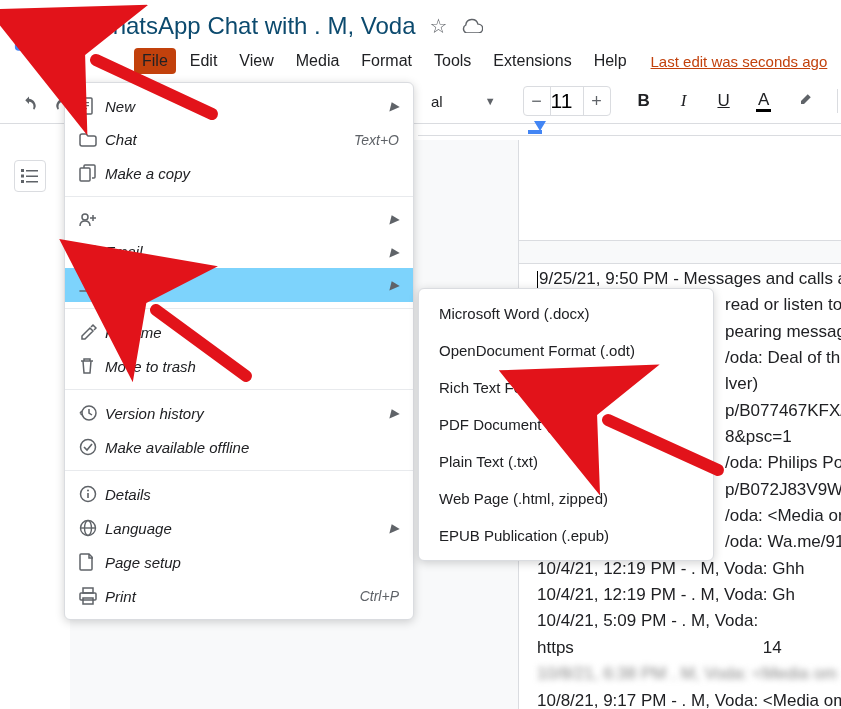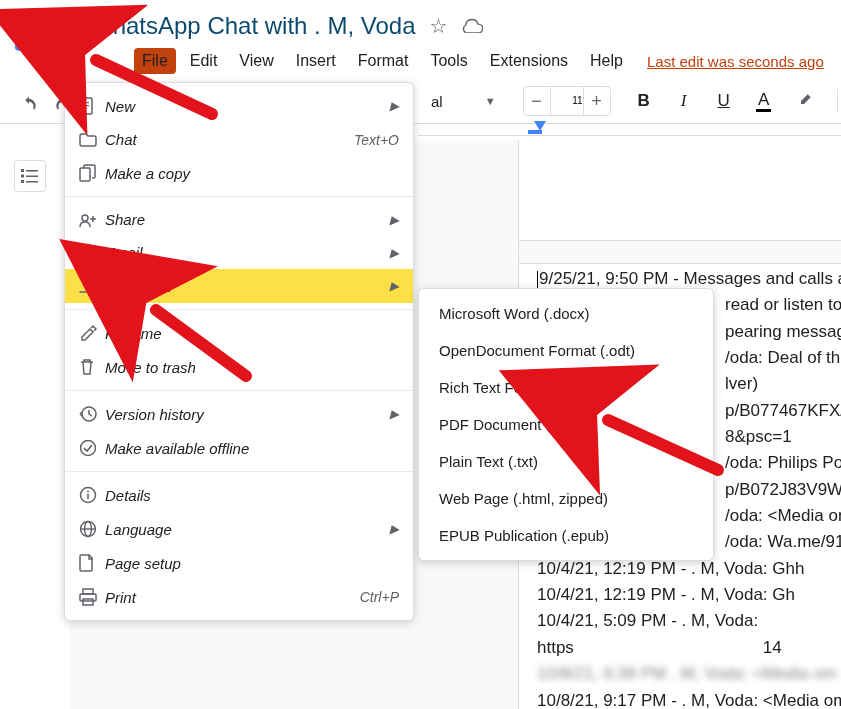--- a/index.html
+++ b/index.html
@@ -19,37 +19,37 @@
     .menu-item.active { background:#c2410c; }
     .last-edit { color:#c2410c; text-decoration:underline; margin-left: 10px; font-size:15px;}
     
     
     .toolbar { display:flex; align-items:center; gap:0; padding: 0 0 0 14px; height:40px; border-bottom:1px solid #dadce0; position:relative;}
     .tb-btn { width:30px; height:30px; display:flex; align-items:center; justify-content:center; color:#5f6368; border-radius:4px; margin-right:4px;}
     .tb-right { position:absolute; left:422px; top:2px; display:flex; align-items:center; gap:8px;}
     .font-dd { display:flex; align-items:center; gap:6px; padding:4px 8px; border:1px solid transparent; color:#202124; font-size:15px;}
     .size-group { display:flex; align-items:center; border:1px solid #dadce0; border-radius:4px; margin:0 10px; }
     .size-btn { width:26px; height:28px; display:flex; align-items:center; justify-content:center; color:#5f6368; font-size:18px;}
-    .size-val { width:34px; text-align:right; font-size:10px; border-left:1px solid #dadce0; border-right:1px solid #dadce0; height:28px; line-height:28px;}
+    .size-val { width:34px; text-align:left; font-size:21px; border-left:1px solid #dadce0; border-right:1px solid #dadce0; height:28px; line-height:28px;}
     .fmt { width:30px; height:30px; display:flex; align-items:center; justify-content:center; font-size:17px; color:#202124; margin-right:2px;}
     .underline-a { border-bottom:3px solid #000; height:22px; display:flex; align-items:center; padding:0 2px;}
     .sep { width:1px; height:24px; background:#dadce0; margin:0 8px; }
     
     
     .left-gutter { position:absolute; left:14px; top:160px; }
     .outline-ic { width:32px; height:32px; border:1px solid #dadce0; border-radius:4px; display:flex; align-items:center; justify-content:center; color:#5f6368;}
     
     
     .ruler { position:absolute; left:418px; right:0; top:120px; height:16px; border-bottom:1px solid #dadce0; overflow:hidden; font-size:9px; color:#9aa0a6;}
     .tab-marker { position:absolute; top:1px; width:0; height:0; border-left:6px solid transparent; border-right:6px solid transparent; border-top:10px solid #4285f4; }
     
     
     .file-menu { position:absolute; left:64px; top:82px; width:350px; background:#fff; border:1px solid #dadce0; border-radius:6px; box-shadow:0 2px 10px rgba(0,0,0,.18); padding:6px 0; z-index:20;}
     .fm-row { display:flex; align-items:center; padding:8px 14px; font-size:15px; color:#202124; position:relative; cursor:pointer;font-style:italic;}
-    .fm-row.hover { background:#fde047; }
+    .fm-row.hover { background:#7dd3fc; }
     .fm-ic { width:26px; display:flex; align-items:center; color:#5f6368; flex-shrink:0;}
     .fm-label { flex:1; }
     .fm-kbd { color:#5f6368; font-size:14px; }
     .fm-arrow { color:#5f6368; font-size:12px; margin-left:auto;}
     .fm-sep { height:1px; background:#e8eaed; margin:6px 0; }
     
     
     .sub-menu { position:absolute; left:418px; top:288px; width:296px; background:#fff; border:1px solid #dadce0; border-radius:6px; box-shadow:0 2px 10px rgba(0,0,0,.18); padding:6px 0; z-index:30;}
     .sub-row { padding:10px 20px; font-size:15px; color:#202124; cursor:pointer;}
     
@@ -86,21 +86,21 @@
       <span class="cloud">
         <svg width="22" height="16" viewBox="0 0 24 18">
             <path d="M19 8h-.3A7 7 0 0 0 5 9a5 5 0 0 0 .5 9H19a5 5 0 0 0 0-10z" fill="none" stroke="#5f6368" stroke-width="1.6"></path>
           </svg>
       </span>
     </div>
     <div class="menubar">
       <span class="menu-item active">File</span>
       <span class="menu-item">Edit</span>
       <span class="menu-item">View</span>
-      <span class="menu-item">Insert</span>
+      <span class="menu-item">Media</span>
       <span class="menu-item">Format</span>
       <span class="menu-item">Tools</span>
       <span class="menu-item">Extensions</span>
       <span class="menu-item">Help</span>
       <span class="last-edit">Last edit was seconds ago</span>
     </div>
   </div>
 </div>
 
 <div class="toolbar">
@@ -227,21 +227,20 @@
   </div>
   <div class="fm-sep"></div>
   <div class="fm-row">
     <span class="fm-ic">
         <svg width="20" height="16" viewBox="0 0 20 16">
           <circle cx="6" cy="6" r="3" fill="none" stroke="#5f6368" stroke-width="1.5"></circle>
           <path d="M1 15c0-3 2-5 5-5s5 2 5 5" fill="none" stroke="#5f6368" stroke-width="1.5"></path>
           <path d="M14 4v6M11 7h6" stroke="#5f6368" stroke-width="1.5"></path>
         </svg>
       </span>
-    <span class="fm-label">Share</span>
     <span class="fm-arrow">▶</span>
   </div>
   <div class="fm-row">
     <span class="fm-ic">
         <svg width="18" height="14" viewBox="0 0 18 14">
           <rect x="1" y="1" width="16" height="12" rx="1.5" fill="none" stroke="#5f6368" stroke-width="1.5"></rect>
           <path d="M2 3l7 5 7-5" fill="none" stroke="#5f6368" stroke-width="1.5"></path>
         </svg>
       </span>
     <span class="fm-label">Email</span>

